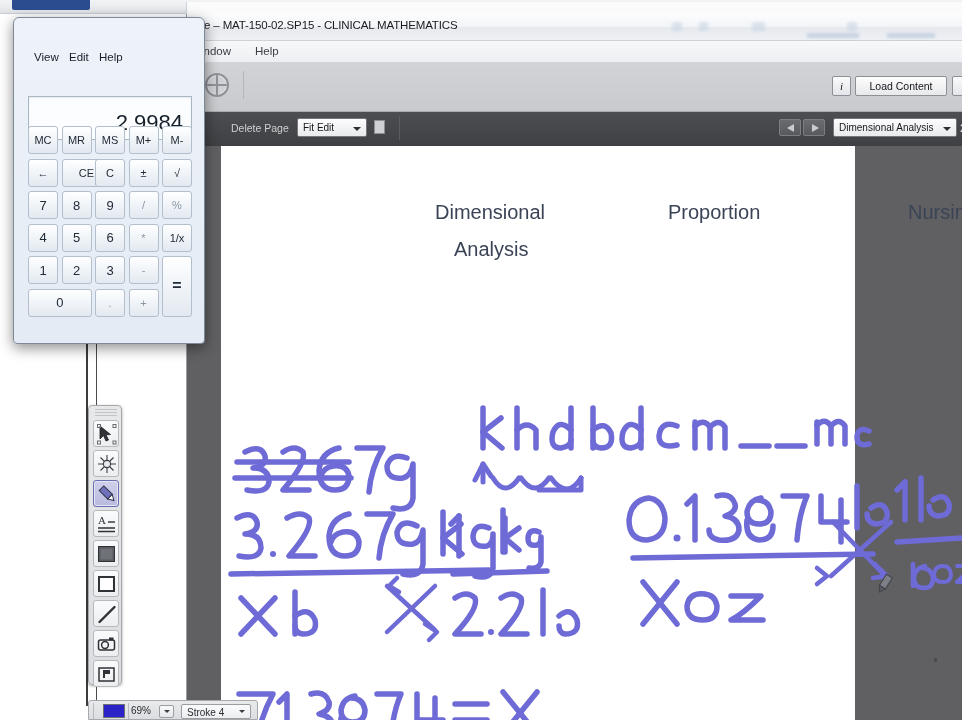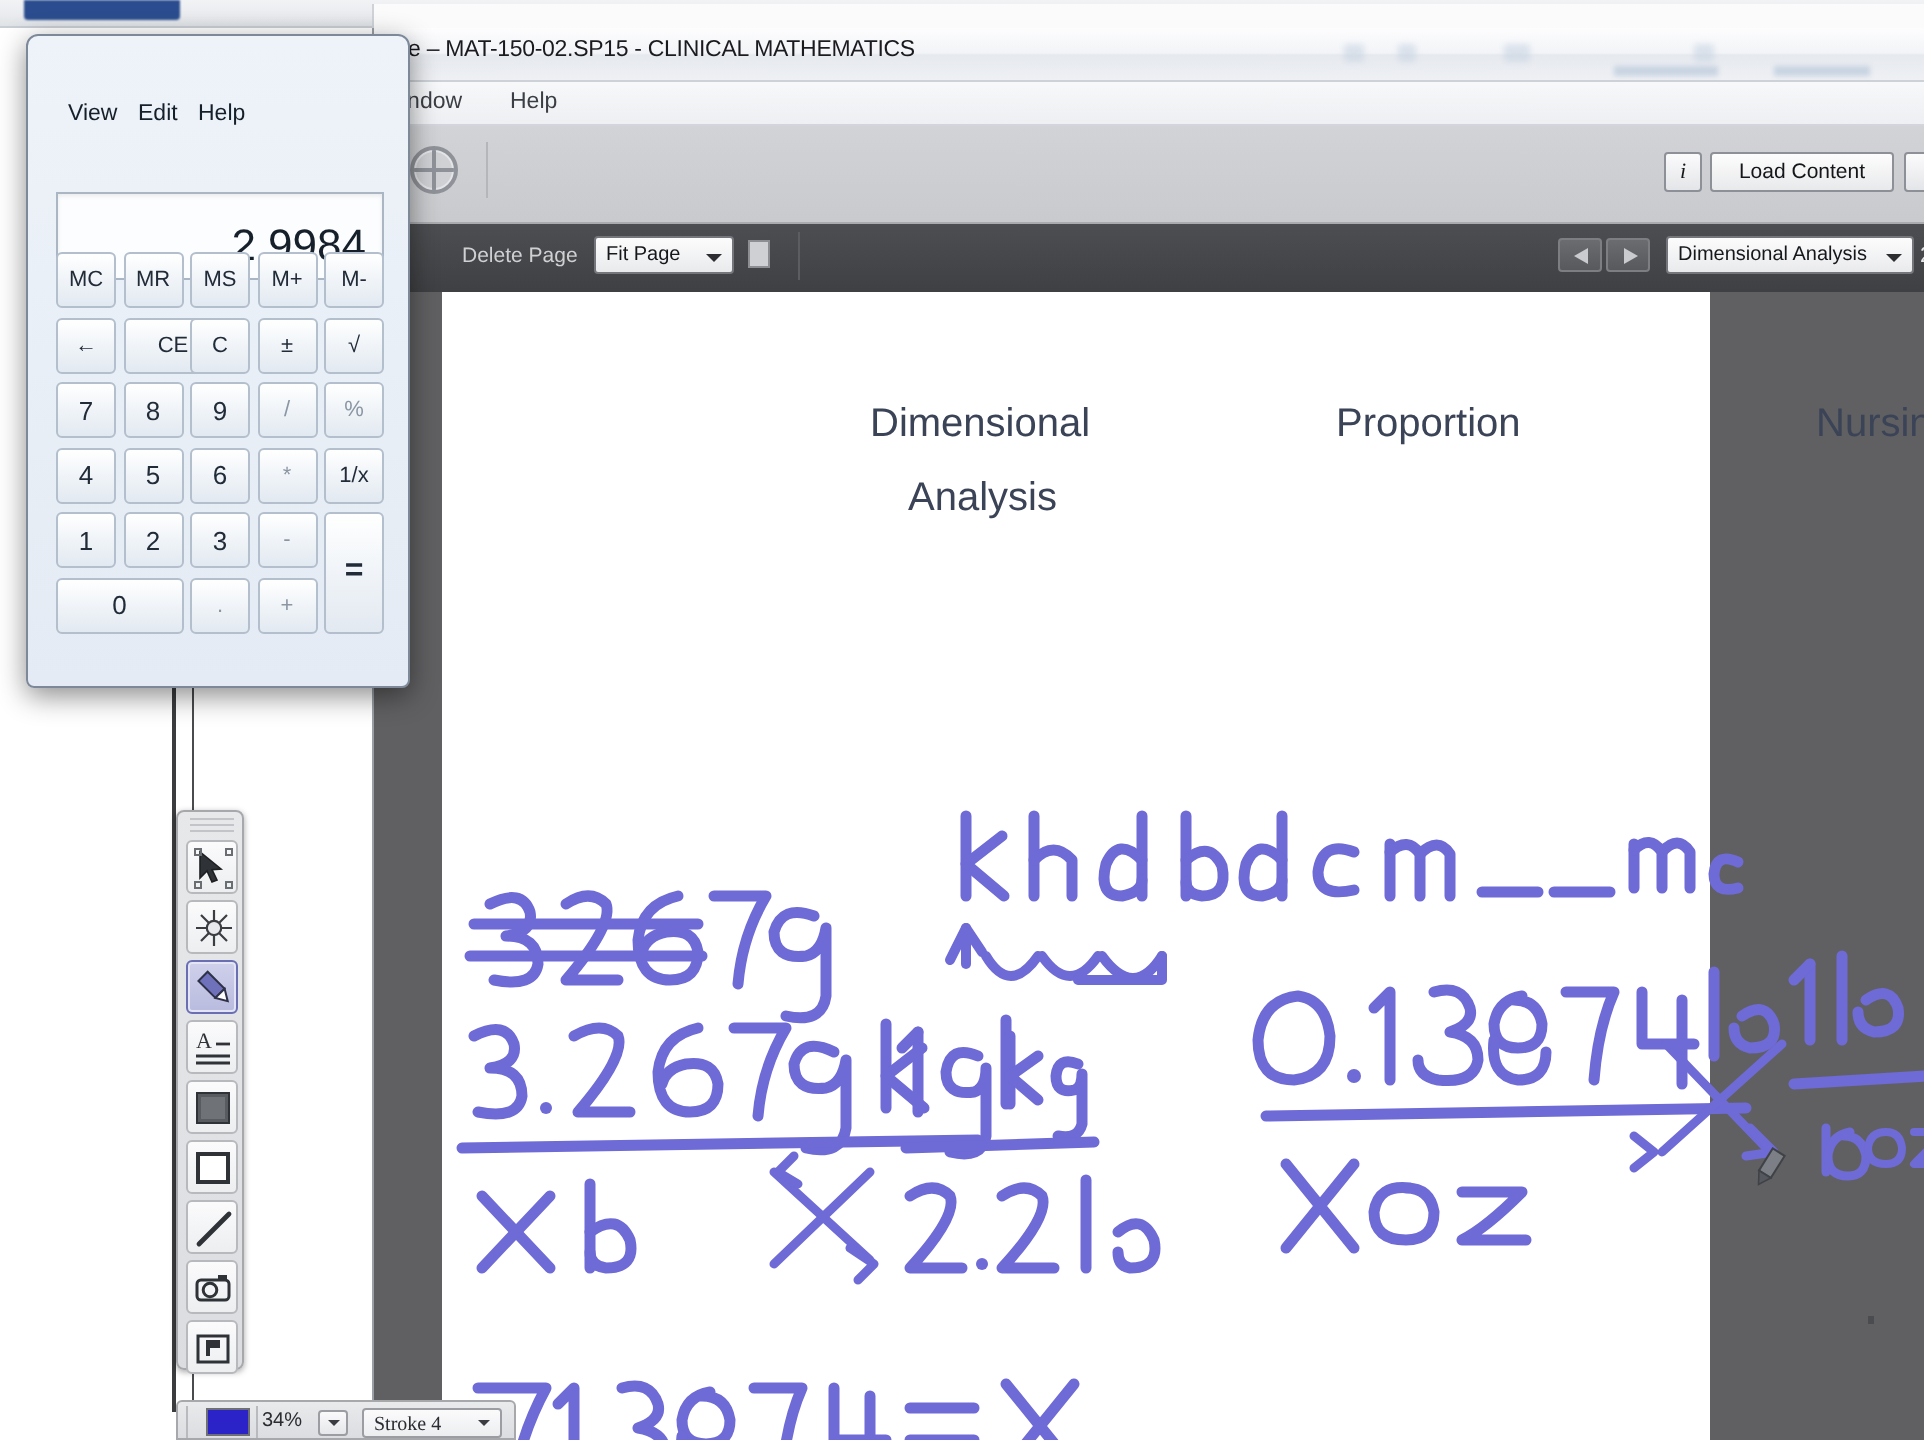--- a/index.html
+++ b/index.html
@@ -243,21 +243,21 @@
     border:1px solid #9b9da2; border-radius:2px;
   }
   .bb-drop .caret { right:3px; top:4px; border-top-color:#3a3c41;
                     border-left-width:3.5px; border-right-width:3.5px; border-top-width:3.5px; }
   .bb-stroke {
     position:absolute; left:92px; top:3px; width:70px; height:15px;
     background: linear-gradient(180deg,#fbfbfc 0%,#eceef0 100%);
     border:1px solid #9b9da2; border-radius:2px;
   }
   .bb-stroke .lbl { position:absolute; left:5px; top:2px; font-size:10px; color:#2a2c31;
-                    font-family:Liberation Serif, serif; }
+                    font-family:Liberation Sans, sans-serif; }
   .bb-stroke .caret { right:5px; top:5px; border-top-color:#3a3c41;
                       border-left-width:3.5px; border-right-width:3.5px; border-top-width:3.5px; }
 
   
   .side-rail {
     position:absolute; left:86px; top:132px; width:2px; height:574px; background:#3b3c3e;
   }
   .side-rail2 {
     position:absolute; left:96px; top:132px; width:1px; height:574px; background:#4a4b4d;
   }
@@ -369,21 +369,21 @@
       <div class="tb-sep" style="left:56px;"></div>
       <div class="info-btn">i</div>
       <div class="load-content-btn">Load Content</div>
       <div class="edge-btn"></div>
     </div>
 
     <div class="toolbar-page">
       <div class="tp-label delete-page">Delete Page</div>
 
       <div class="fitpage-select">
-        <div class="lbl">Fit Page</div>
+        <div class="lbl">Fit Edit</div>
         <div class="caret"></div>
       </div>
 
       <div class="page-icon-btn">
         <div class="sheet"></div>
       </div>
       <div class="tp-divider"></div>
 
       <div class="navbtn prev">
           <div class="tri-l"></div>
@@ -639,21 +639,21 @@
         <rect x="2" y="4" width="15" height="13" fill="none" stroke="#2f3237" stroke-width="1.5"></rect>
         <path d="M6 14 L6 6 L13 6 L13 10 L8 10 L8 14 Z" fill="#2f3237"></path>
       </svg>
     </div>
   </div>
 
   <div class="bottom-bar">
     <div class="color-swatch"></div>
     <div class="bb-sep" style="left:4px;"></div>
     <div class="bb-sep" style="left:39px;"></div>
-    <div class="bb-zoom">34%</div>
+    <div class="bb-zoom">69%</div>
     <div class="bb-drop">
       <div class="caret"></div>
     </div>
     <div class="bb-stroke">
       <div class="lbl">Stroke 4</div>
       <div class="caret"></div>
     </div>
   </div>
 
   <div class="calc">

